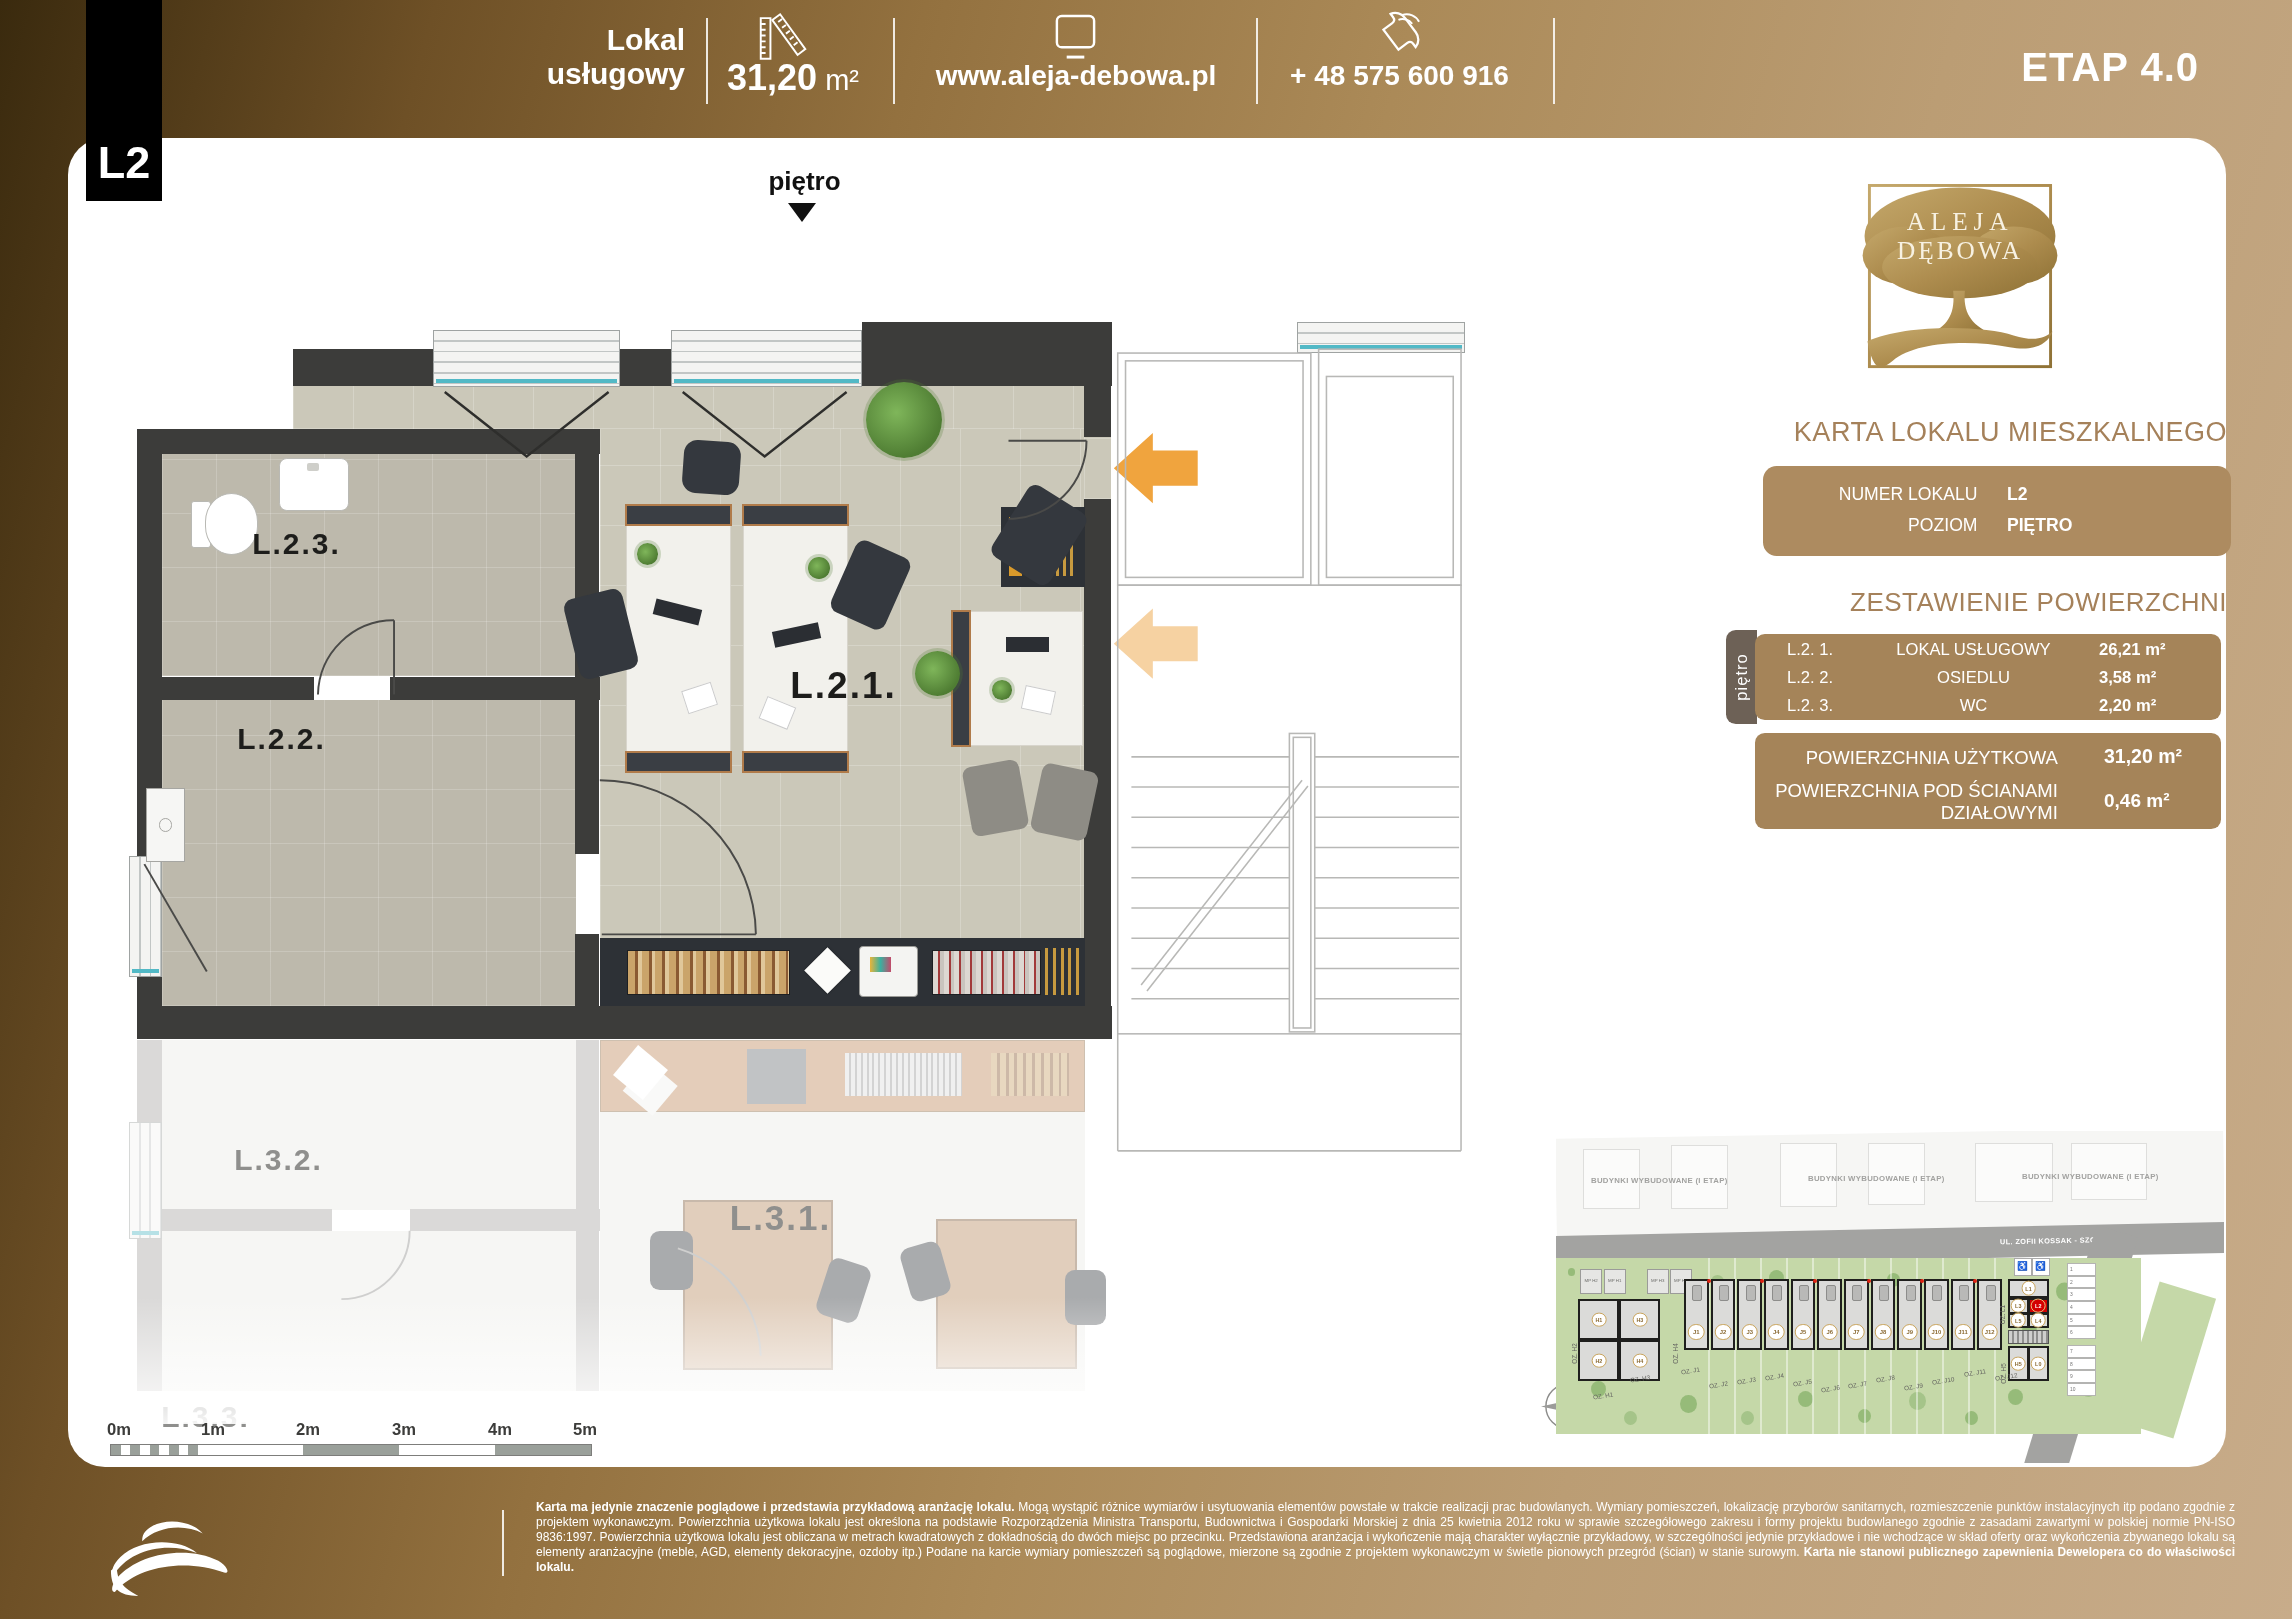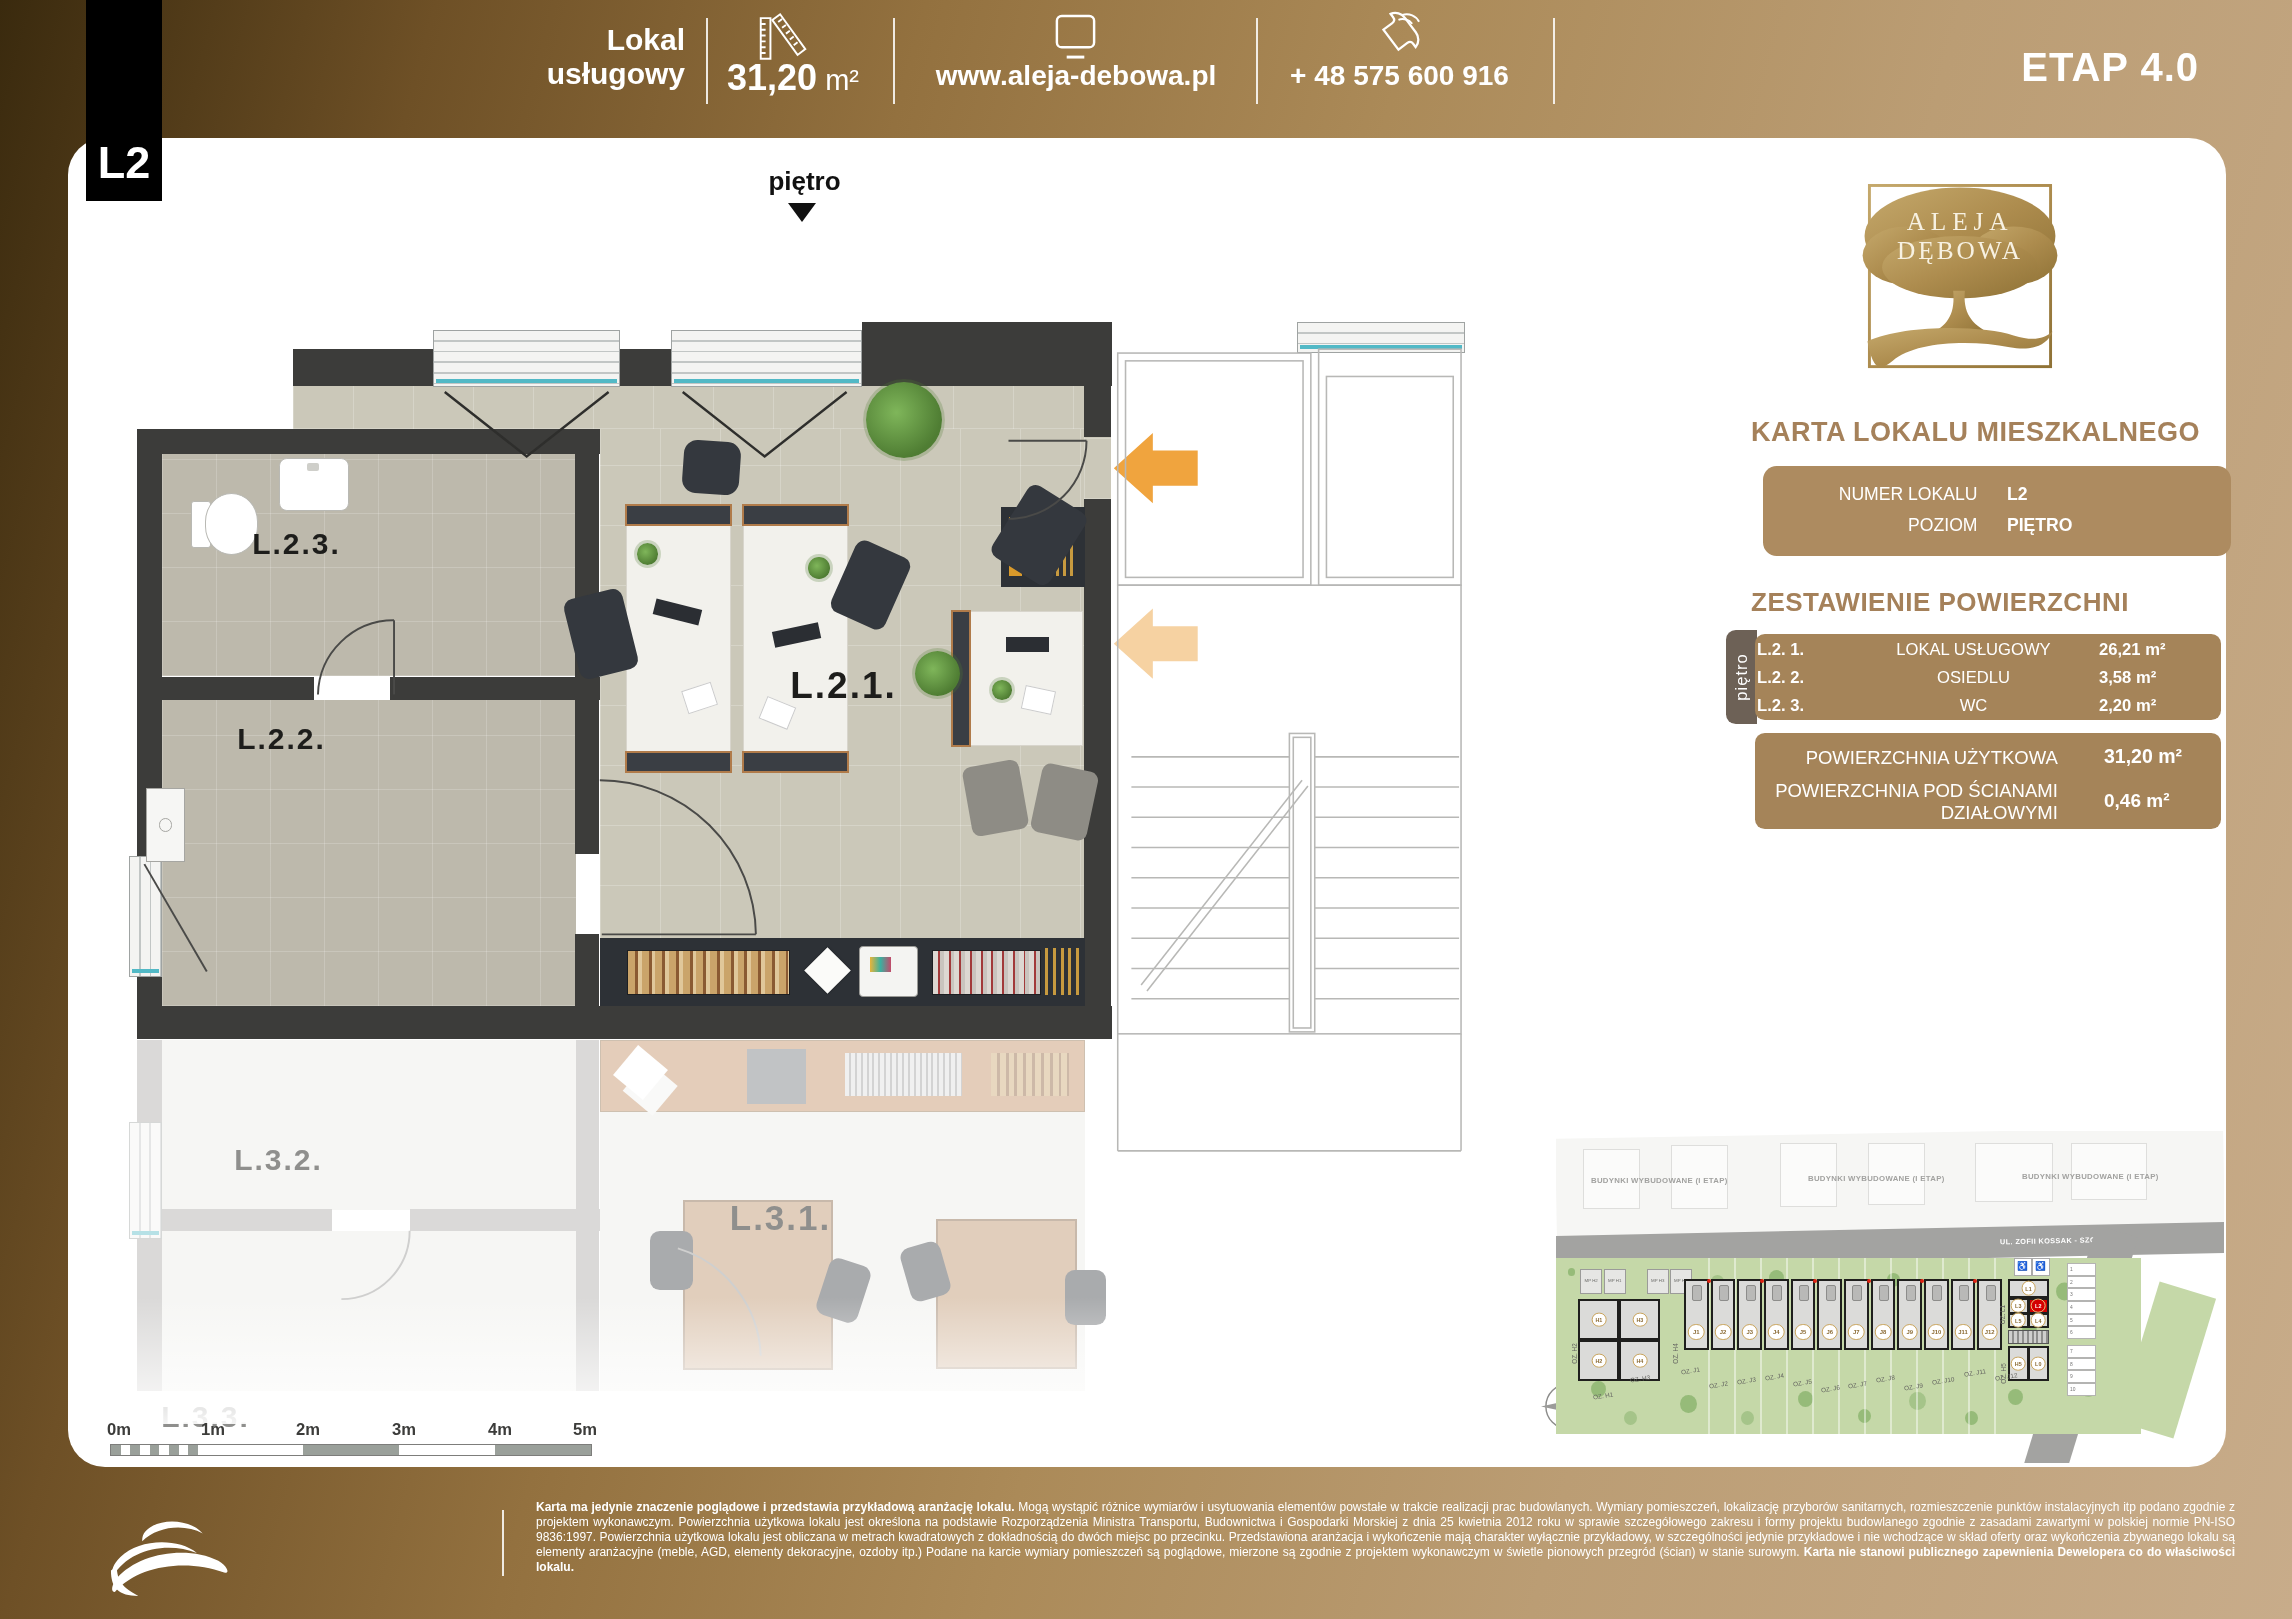--- a/index.html
+++ b/index.html
@@ -25,28 +25,28 @@
   .win::after{content:"";position:absolute;left:2px;right:2px;bottom:2.9px;height:3.9px;background:#52b9c6;}
   .rlabel{position:absolute;font-weight:600;color:#1d1d1b;letter-spacing:2px;text-align:center;}
   .rlabel-f{position:absolute;font-weight:600;color:#8f8f8d;letter-spacing:2px;text-align:center;}
   .desk{position:absolute;background:#f2f1ec;border:1px solid #d8d5cc;box-sizing:border-box;}
   .desk .cap-t,.desk .cap-b{position:absolute;left:-2px;right:-2px;height:21.5px;background:#3a3e44;border:2px solid #b07b4a;box-sizing:border-box;}
   .cap-t{top:-5.9px}.cap-b{bottom:-5.9px}
   .chair{position:absolute;background:#34383e;border-radius:9.8px;}
   .chair-g{position:absolute;background:#8e8c85;border-radius:8.8px;}
   .plant{position:absolute;border-radius:50%;background:radial-gradient(circle at 40% 40%,#7fb65a,#4f7d33 70%);box-shadow:0 0 0 2.9px rgba(79,125,51,.25);}
   .shelf{position:absolute;background:#2d3136;}
-  .panel-title{position:absolute;color:#a5815a;font-weight:bold;text-align:left;letter-spacing:0.5px;}
+  .panel-title{position:absolute;color:#a5815a;font-weight:normal;text-align:right;letter-spacing:0.5px;}
   .brown-box{position:absolute;background:#ad8b60;border-radius:13.7px;color:#fff;}
   .tbl{position:absolute;background:#a58459;border-radius:9.8px;color:#fff;}
   .tbl-tab{position:absolute;background:#6d6156;border-radius:9.8px 0 0 9.8px;color:#fff;
     display:flex;align-items:center;justify-content:center;}
   .tbl-tab span{transform:rotate(-90deg);font-size:16.6px;letter-spacing:1px;white-space:nowrap;}
   .trow{display:grid;grid-template-columns:93px 1fr 122px;align-items:center;height:28px;font-size:16.6px;}
-  .trow .tid{font-weight:bold;padding-left:2px;}
+  .trow .tid{font-weight:normal;padding-left:32px;}
   .trow .tname{text-align:center;}
   .trow .tarea{font-weight:bold;text-align:left;}
   .gold-c{position:absolute;background:#fff;border:1.5px solid #c9a45c;border-radius:50%;
     display:flex;align-items:center;justify-content:center;color:#8a6a33;font-weight:bold;}
   .jcell{position:relative;flex:1;background:#dbdbd9;border:2px solid #1f1f1d;box-sizing:border-box;}
   .jcell::before{content:"";position:absolute;left:50%;top:3.9px;width:7.8px;height:14.6px;margin-left:-3.9px;background:#b9b9b7;border:1px solid #8d8d8b;border-radius:2px;}
   .jcell .gold-c{left:50%;top:auto;bottom:7.8px;transform:translateX(-50%);width:14.6px;height:14.6px;font-size:5.9px;}
   .reddot{position:absolute;width:3.9px;height:3.9px;border-radius:50%;background:#d21;top:-2px;right:-3.9px;z-index:3;}
   .lcell{position:absolute;background:#dbdbd9;border:2px solid #1f1f1d;box-sizing:border-box;}
   .lcell .gold-c{left:50%;top:50%;transform:translate(-50%,-50%);width:12.7px;height:12.7px;font-size:5.4px;}

